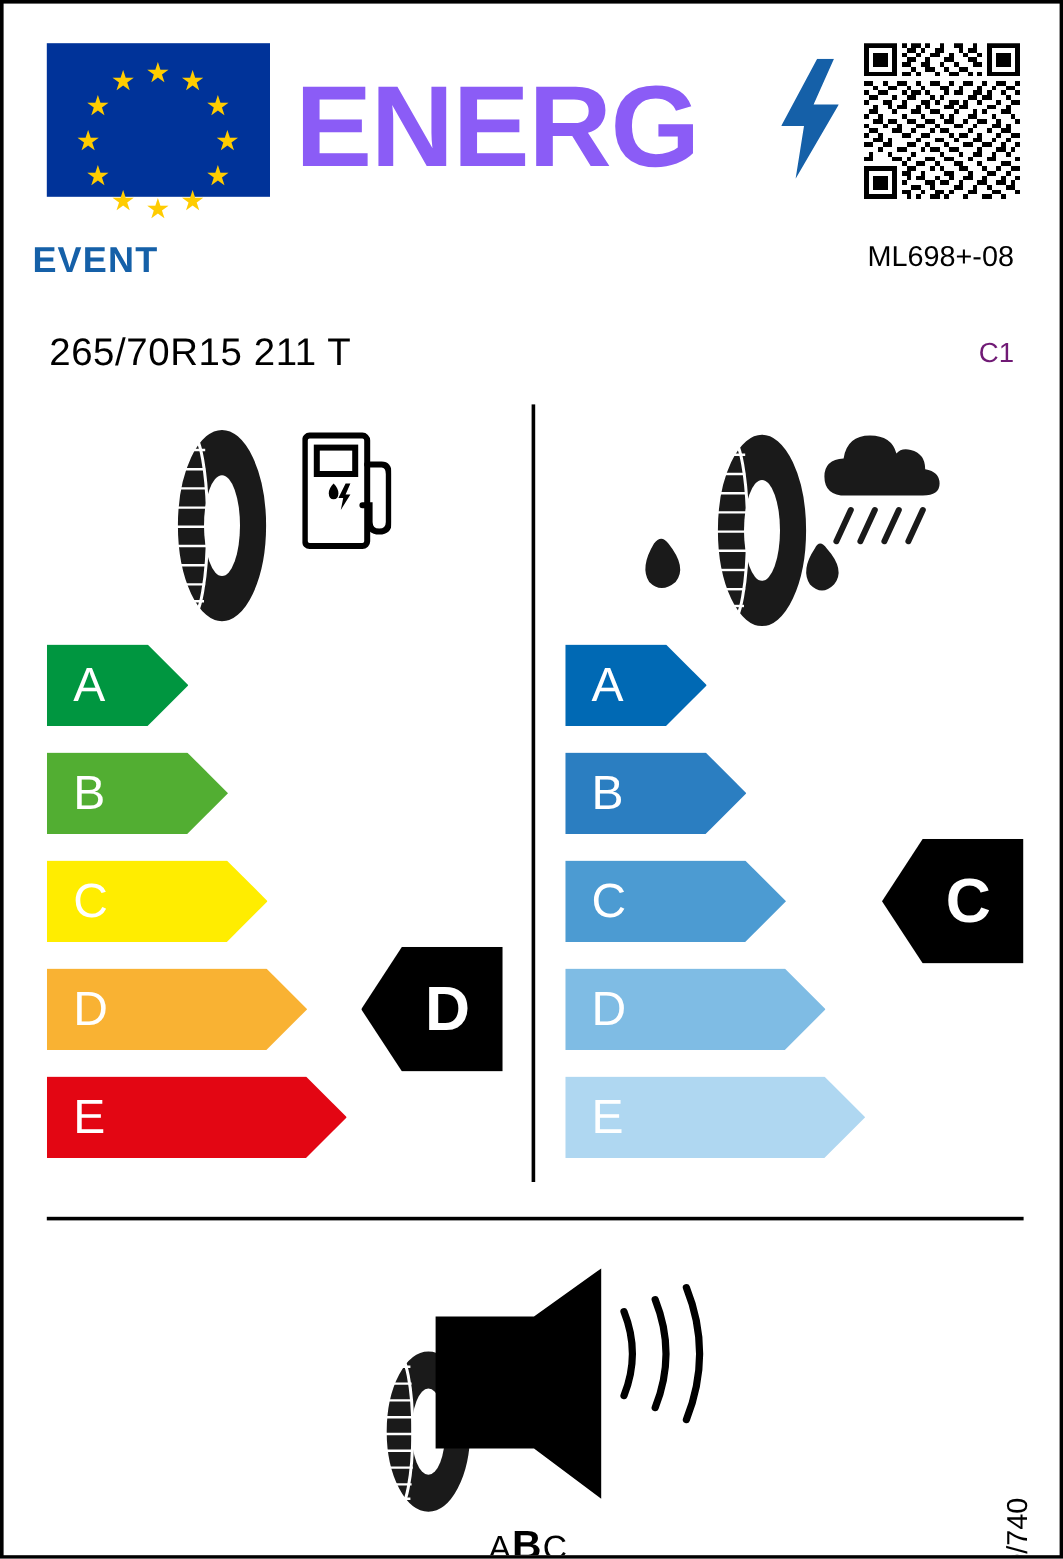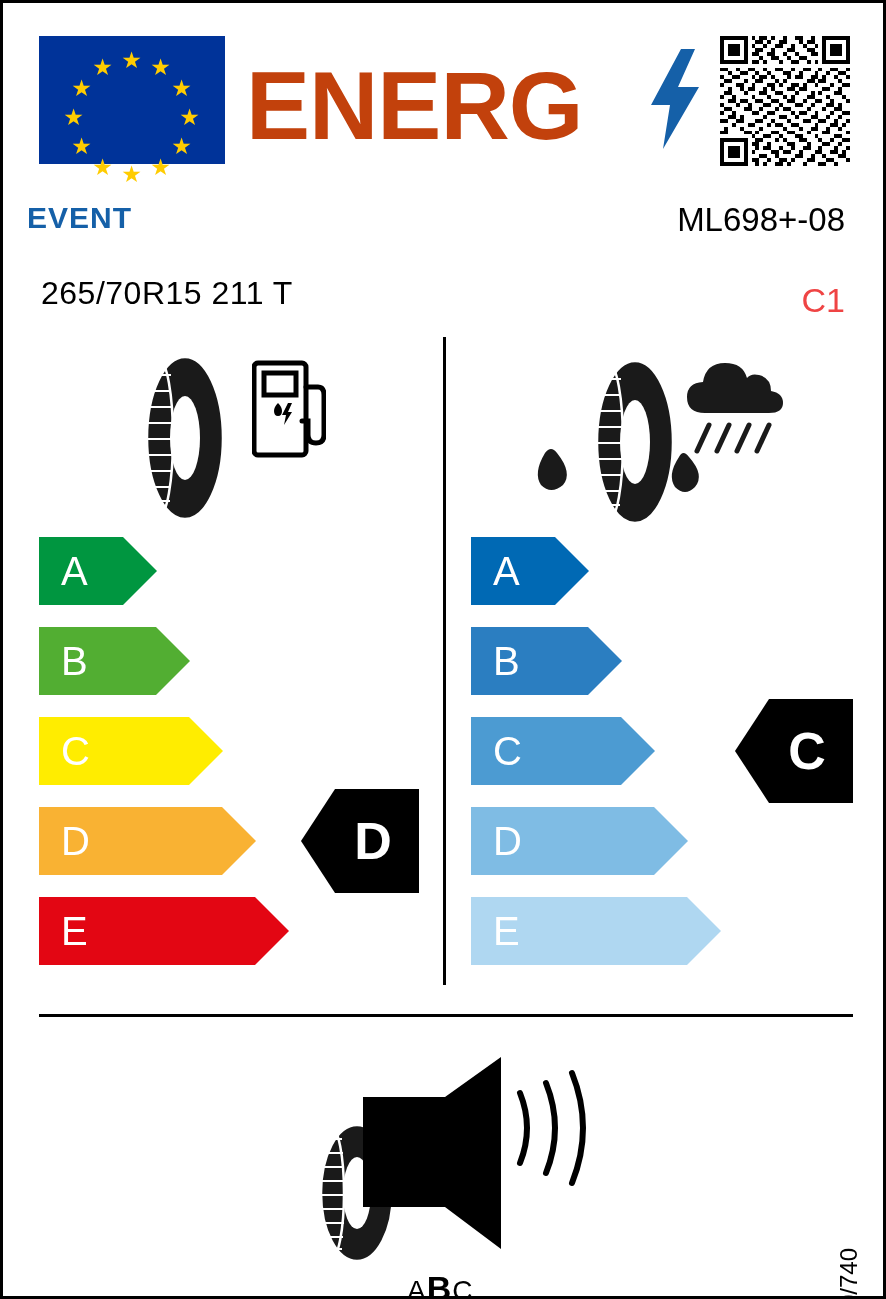--- a/index.html
+++ b/index.html
@@ -39,21 +39,21 @@
     height: 23px;
     text-align: center;
   }
   .energ-word {
     position: absolute;
     left: 243px;
     top: 48px;
     font-size: 96px;
     font-weight: bold;
     letter-spacing: -1px;
-    color: #c2410c;
+    color: #8b5cf6;
     font-family: "Liberation Sans", sans-serif;
   }
   .bolt {
     position: absolute;
     left: 648px;
     top: 46px;
     width: 48px;
     height: 100px;
   }
   .qr {
@@ -71,38 +71,38 @@
     top: 198px;
     font-size: 30px;
     font-weight: bold;
     letter-spacing: 1px;
     color: #1560A8;
   }
   .model {
     position: absolute;
     right: 38px;
     top: 198px;
-    font-size: 33px;
+    font-size: 24px;
     color: #000;
     text-align: right;
   }
   .size {
     position: absolute;
     left: 38px;
     top: 272px;
     font-size: 32px;
     color: #000;
     letter-spacing: 0.5px;
   }
   .tyreclass {
     position: absolute;
     right: 38px;
     top: 278px;
-    font-size: 34px;
-    color: #ef4444;
+    font-size: 23px;
+    color: #701a75;
   }
 
   
   .vline {
     position: absolute;
     left: 440px;
     top: 334px;
     width: 3px;
     height: 648px;
     background: #000;

